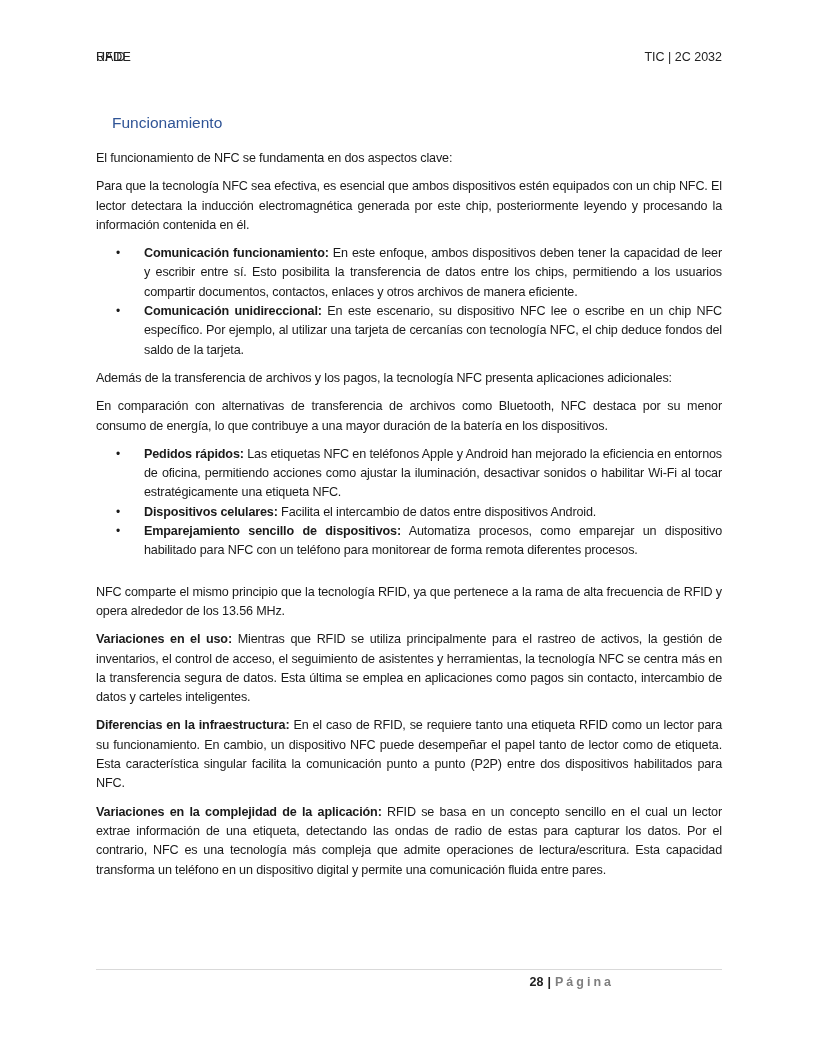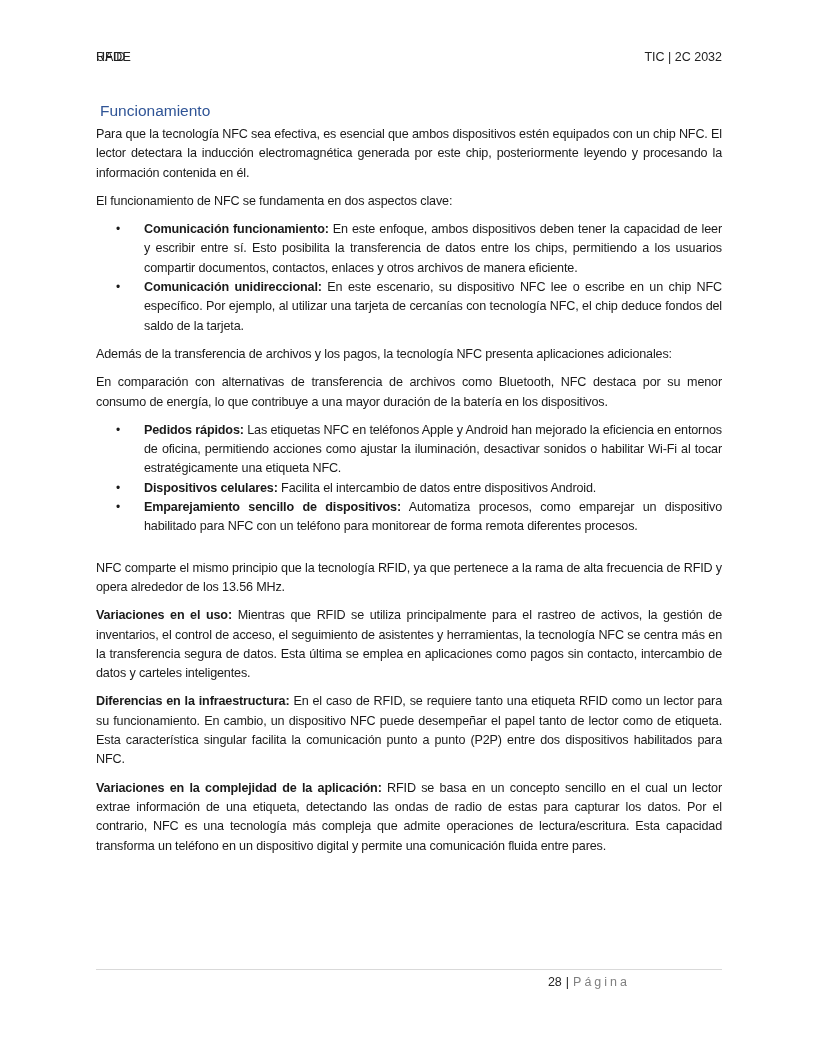--- a/index.html
+++ b/index.html
@@ -6,49 +6,49 @@
   body { width: 817px; height: 1057px; position: relative; overflow: hidden;
          font-family: "Liberation Sans", sans-serif; color: #1a1a1a; }
   .page { position: absolute; left: 0; top: 0; width: 718px; height: 1057px; }
   .header { position: absolute; top: 50px; left: 96px; width: 626px; height: 18px;
             font-size: 12.5px; color: #222; }
   .header .left { position: absolute; left: 0; top: 0; }
   .header .center { position: absolute; left: 0; width: 626px; top: 0; }
   .header .right { position: absolute; right: 0; top: 0; }
   .content { position: absolute; left: 96px; top: 96px; width: 626px; font-size: 12.6px; line-height: 19.3px; }
   h2 { font-family: "Liberation Sans", sans-serif; font-weight: normal; color: #2f5496; font-size: 15.5px;
-       margin: 4px; line-height: 21px; }
+       margin: 16px; line-height: 21px; }
   p { margin: 0 0 9px 0; text-align: justify; letter-spacing: -0.15px; }
   p.nomb { margin-bottom: 2px; }
   ul { list-style: none; margin: 0 0 9px 0; padding: 0; }
   li { position: relative; padding-left: 48px; text-align: justify; letter-spacing: -0.15px; }
   li .bullet { position: absolute; left: 20px; top: 0; font-size: 12px; }
   b { font-weight: bold; }
   .sec1 { margin-top: 0; }
   .sec2 { margin-top: 22px; }
   .footer-line { position: absolute; left: 96px; top: 969px; width: 626px; border-top: 1px solid #d9d9d9; }
-  .footer { position: absolute; right: 88px; top: 975px; font-size: 12.5px; color: #222; }
+  .footer { position: absolute; right: 104px; top: 975px; font-size: 12.5px; color: #222; font-weight: bold; }
   .footer .sep { margin: 0 4px; }
   .footer .pagina { color: #7f7f7f; letter-spacing: 3px; }
 </style>
 </head>
 <body>
 
 <div class="page">
   <div class="header">
     <span class="left">UADE</span>
     <span class="center">RFID</span>
     <span class="right">TIC | 2C 2032</span>
   </div>
 
   <div class="content">
     <section class="sec1">
       <h2>Funcionamiento</h2>
+      <p>El funcionamiento de NFC se fundamenta en dos aspectos clave:</p>
       <p>Para que la tecnología NFC sea efectiva, es esencial que ambos dispositivos estén equipados con un chip NFC. El lector detectara la inducción electromagnética generada por este chip, posteriormente leyendo y procesando la información contenida en él.</p>
-      <p>El funcionamiento de NFC se fundamenta en dos aspectos clave:</p>
       <ul>
         <li><span class="bullet">•</span><b>Comunicación funcionamiento:</b><span> En este enfoque, ambos dispositivos deben tener la capacidad de leer y escribir entre sí. Esto posibilita la transferencia de datos entre los chips, permitiendo a los usuarios compartir documentos, contactos, enlaces y otros archivos de manera eficiente.</span></li>
         <li><span class="bullet">•</span><b>Comunicación unidireccional:</b><span> En este escenario, su dispositivo NFC lee o escribe en un chip NFC específico. Por ejemplo, al utilizar una tarjeta de cercanías con tecnología NFC, el chip deduce fondos del saldo de la tarjeta.</span></li>
       </ul>
       <p>Además de la transferencia de archivos y los pagos, la tecnología NFC presenta aplicaciones adicionales:</p>
       <p>En comparación con alternativas de transferencia de archivos como Bluetooth, NFC destaca por su menor consumo de energía, lo que contribuye a una mayor duración de la batería en los dispositivos.</p>
       <ul>
         <li><span class="bullet">•</span><b>Pedidos rápidos:</b><span> Las etiquetas NFC en teléfonos Apple y Android han mejorado la eficiencia en entornos de oficina, permitiendo acciones como ajustar la iluminación, desactivar sonidos o habilitar Wi-Fi al tocar estratégicamente una etiqueta NFC.</span></li>
         <li><span class="bullet">•</span><b>Dispositivos celulares:</b><span> Facilita el intercambio de datos entre dispositivos Android.</span></li>
         <li><span class="bullet">•</span><b>Emparejamiento sencillo de dispositivos:</b><span> Automatiza procesos, como emparejar un dispositivo habilitado para NFC con un teléfono para monitorear de forma remota diferentes procesos.</span></li>

